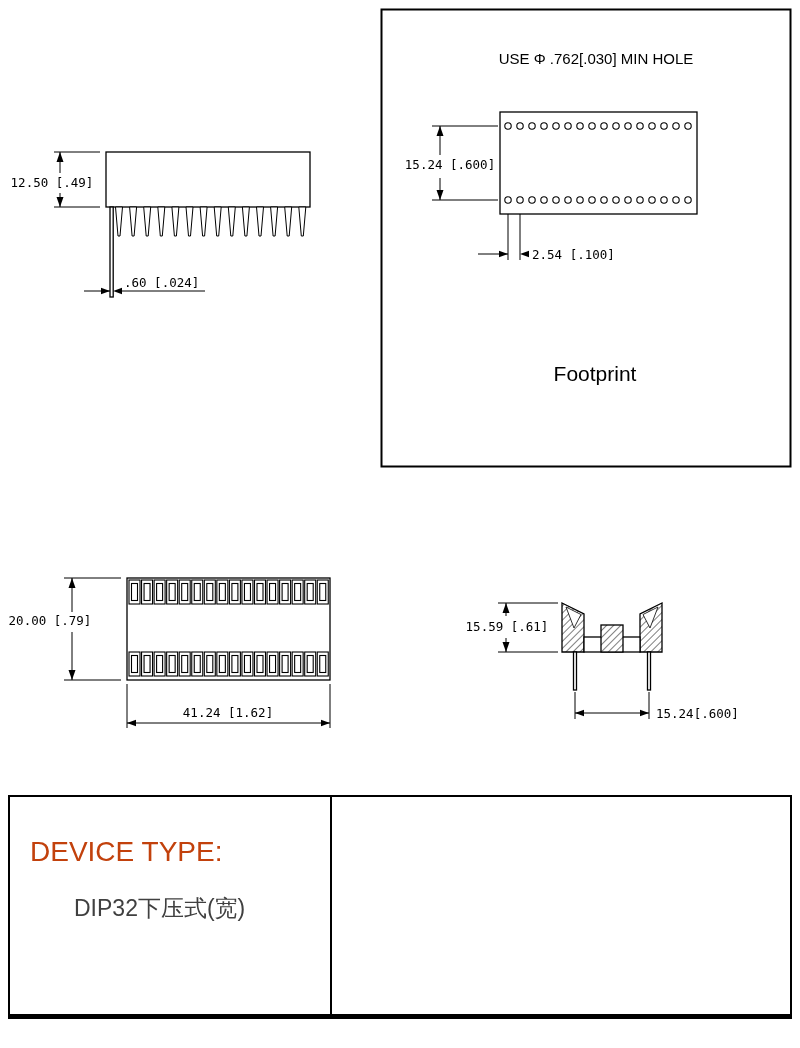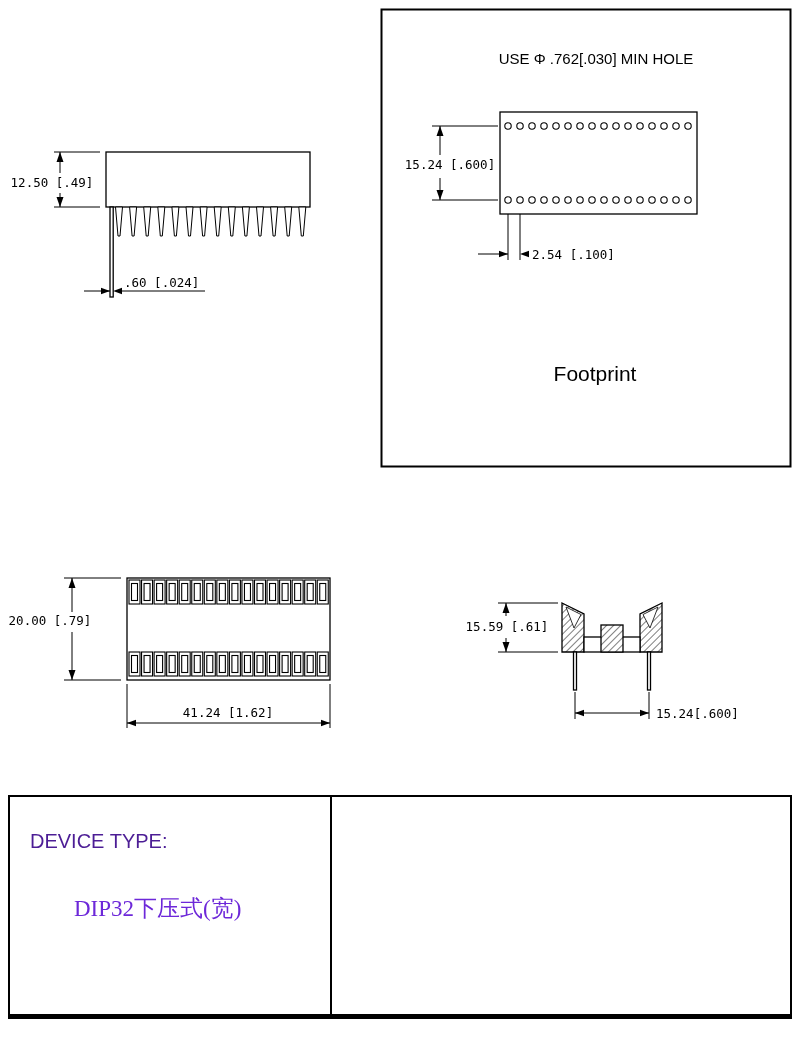--- a/index.html
+++ b/index.html
@@ -14,22 +14,22 @@
   .arr{fill:#000;stroke:none}
   text{font:12.5px "DejaVu Sans Mono",monospace;fill:#000;stroke:none}
   text.note{font:15px "Liberation Sans",sans-serif}
   text.big{font:21px "Liberation Sans",sans-serif}
   .hole{fill:#fff;stroke:#000;stroke-width:1.1}
   .cell{fill:#fff;stroke:#000;stroke-width:1.1}
   .pin{fill:#fff;stroke:#000;stroke-width:1}
   .title-block{position:absolute;left:8px;top:795px;width:784px;height:224px;border:2px solid #000;border-bottom-width:5px;display:flex;background:#fff}
   .tb-left{width:322px;height:100%;border-right:2px solid #000;position:relative}
   .tb-right{flex:1}
-  .device-label{position:absolute;left:20px;top:33px;font-size:20px;color:#4c1d95}
-  .device-value{position:absolute;left:64px;top:96px;font-size:23px;font-family:Liberation Serif, serif;color:#6d28d9}
+  .device-label{position:absolute;left:20px;top:39px;font-size:28px;color:#c2410c}
+  .device-value{position:absolute;left:64px;top:96px;font-size:23px;font-family:Liberation Sans, sans-serif;color:#404040}
 </style>
 </head>
 <body>
 
 <div class="page">
 
   <svg style="left:0;top:140;width:360px;height:175px" width="360" height="175" viewBox="0 0 360 175">
     <rect class="ln" x="106" y="12" width="204" height="55"></rect>
     <g id="side-pins">
         <polygon points="115.5,67 122.5,67 120,96 118,96" class="pin"></polygon>

